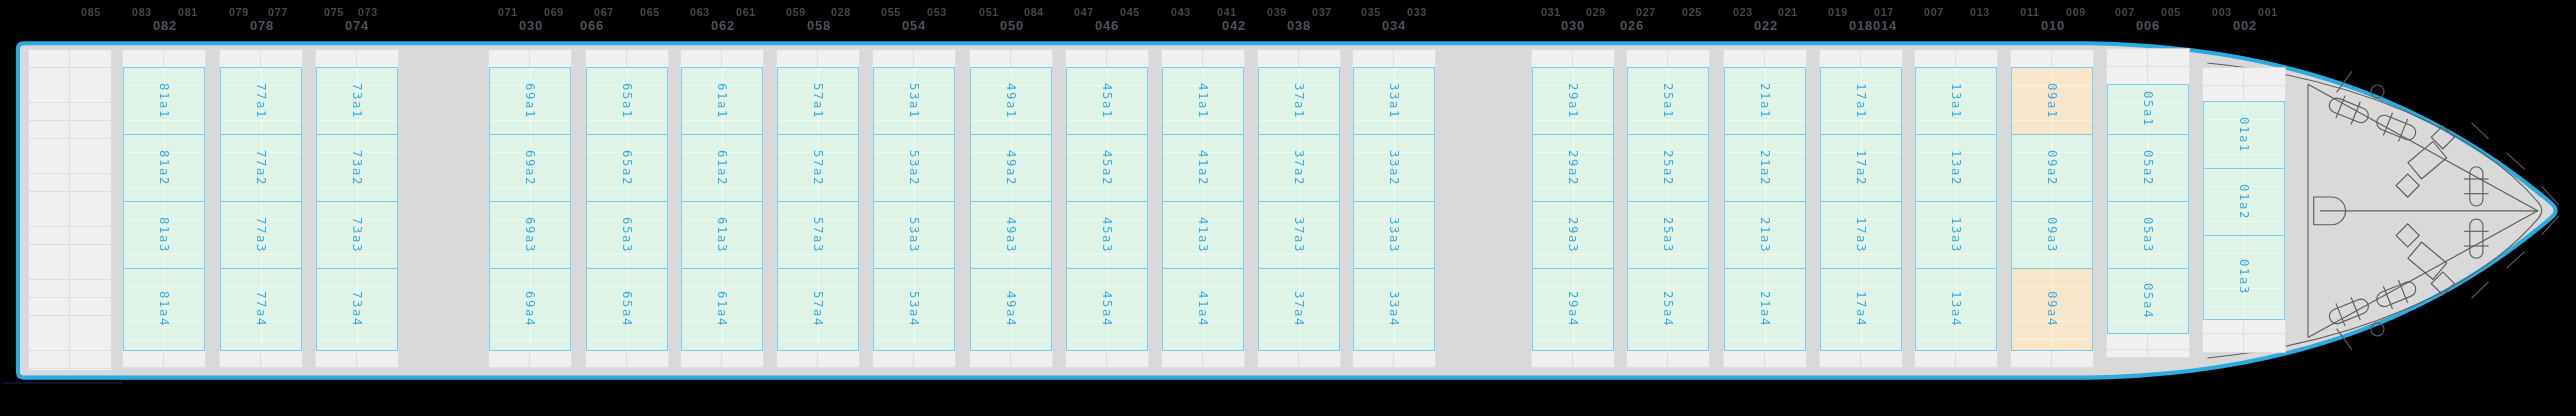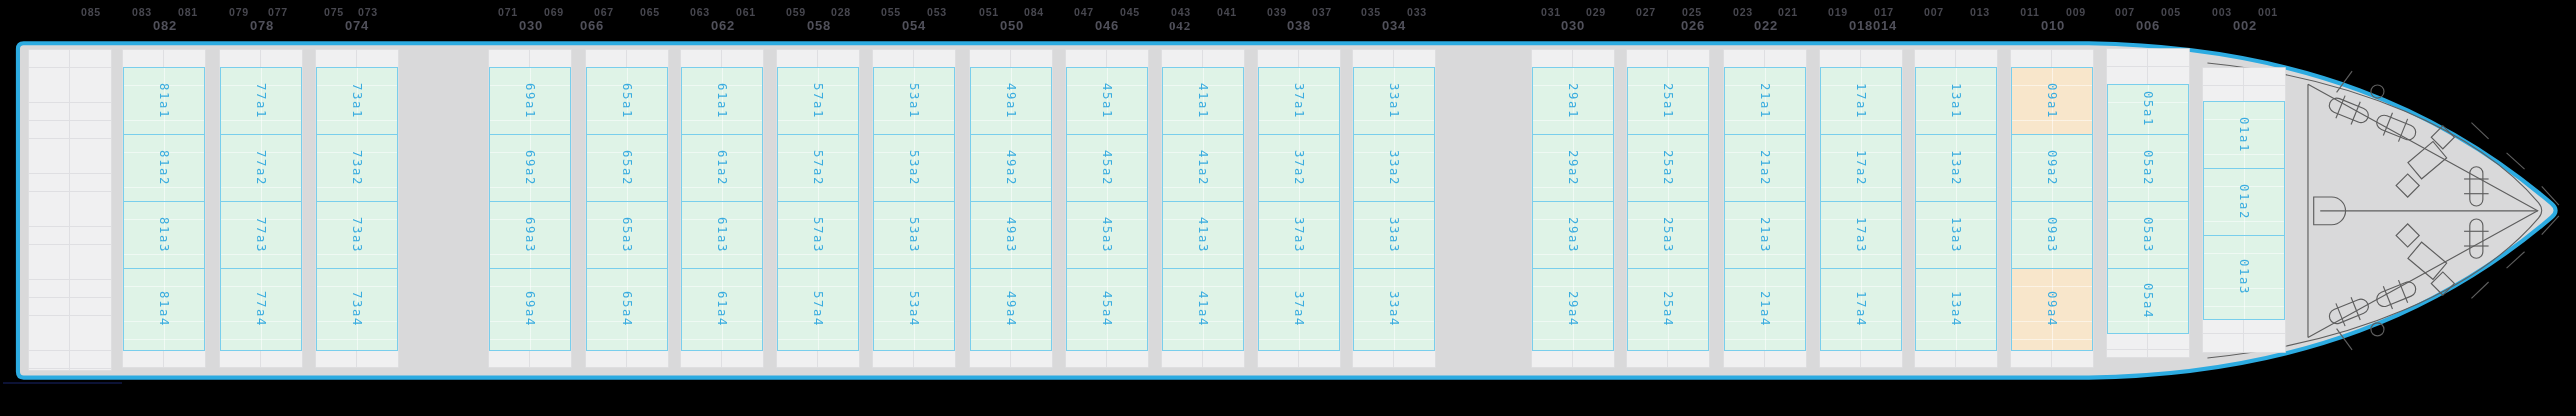--- a/index.html
+++ b/index.html
@@ -170,33 +170,33 @@
       <div class="frame-label" style="left: 937px;">053</div>
       <div class="bay-label" style="left: 914px;">054</div>
       <div class="frame-label" style="left: 989px;">051</div>
       <div class="frame-label" style="left: 1034px;">084</div>
       <div class="bay-label" style="left: 1012px;">050</div>
       <div class="frame-label" style="left: 1084px;">047</div>
       <div class="frame-label" style="left: 1130px;">045</div>
       <div class="bay-label" style="left: 1107px;">046</div>
       <div class="frame-label" style="left: 1181px;">043</div>
       <div class="frame-label" style="left: 1227px;">041</div>
-      <div class="bay-label" style="left: 1180px; font-family: Liberation Serif, serif;">042</div>
+      <div class="bay-label" style="left: 1234px;">042</div>
       <div class="frame-label" style="left: 1277px;">039</div>
       <div class="frame-label" style="left: 1322px;">037</div>
       <div class="bay-label" style="left: 1299px;">038</div>
       <div class="frame-label" style="left: 1371px;">035</div>
       <div class="frame-label" style="left: 1417px;">033</div>
       <div class="bay-label" style="left: 1394px;">034</div>
       <div class="frame-label" style="left: 1551px;">031</div>
       <div class="frame-label" style="left: 1596px;">029</div>
       <div class="bay-label" style="left: 1573px;">030</div>
       <div class="frame-label" style="left: 1646px;">027</div>
       <div class="frame-label" style="left: 1692px;">025</div>
-      <div class="bay-label" style="left: 1693px;">026</div>
+      <div class="bay-label" style="left: 1632px;">026</div>
       <div class="frame-label" style="left: 1743px;">023</div>
       <div class="frame-label" style="left: 1788px;">021</div>
       <div class="bay-label" style="left: 1766px;">022</div>
       <div class="frame-label" style="left: 1838px;">019</div>
       <div class="frame-label" style="left: 1884px;">017</div>
       <div class="bay-label" style="left: 1861px;">018</div>
       <div class="frame-label" style="left: 1934px;">007</div>
       <div class="frame-label" style="left: 1980px;">013</div>
       <div class="bay-label" style="left: 1885px;">014</div>
       <div class="frame-label" style="left: 2030px;">011</div>

